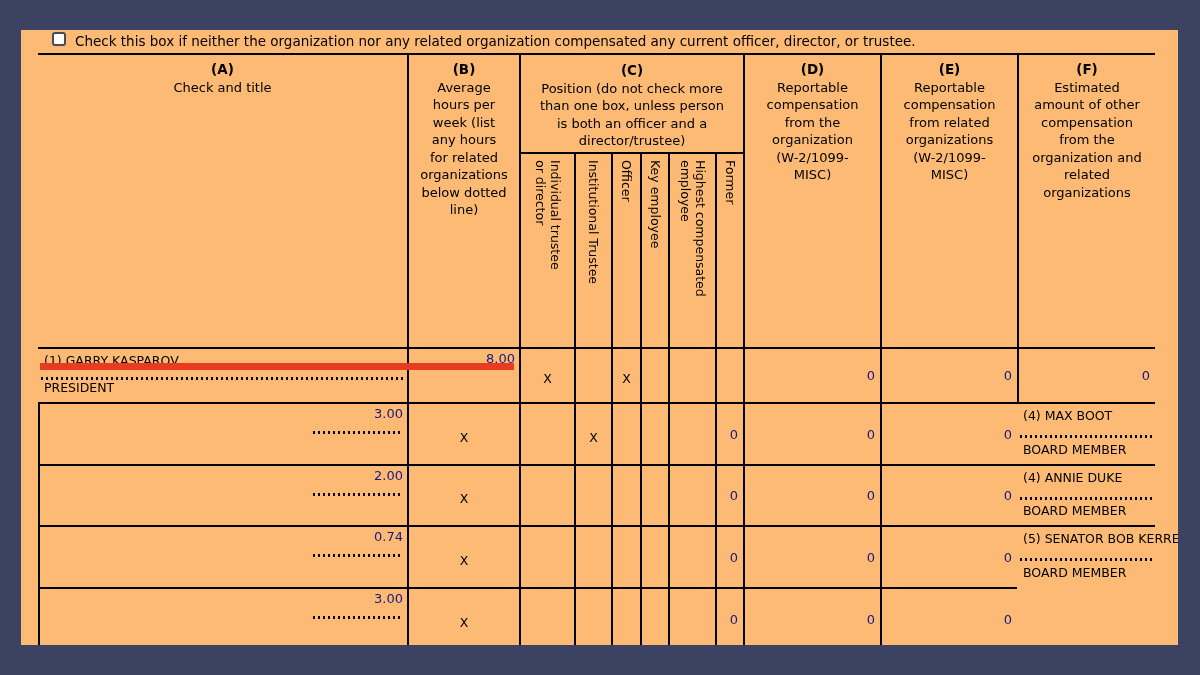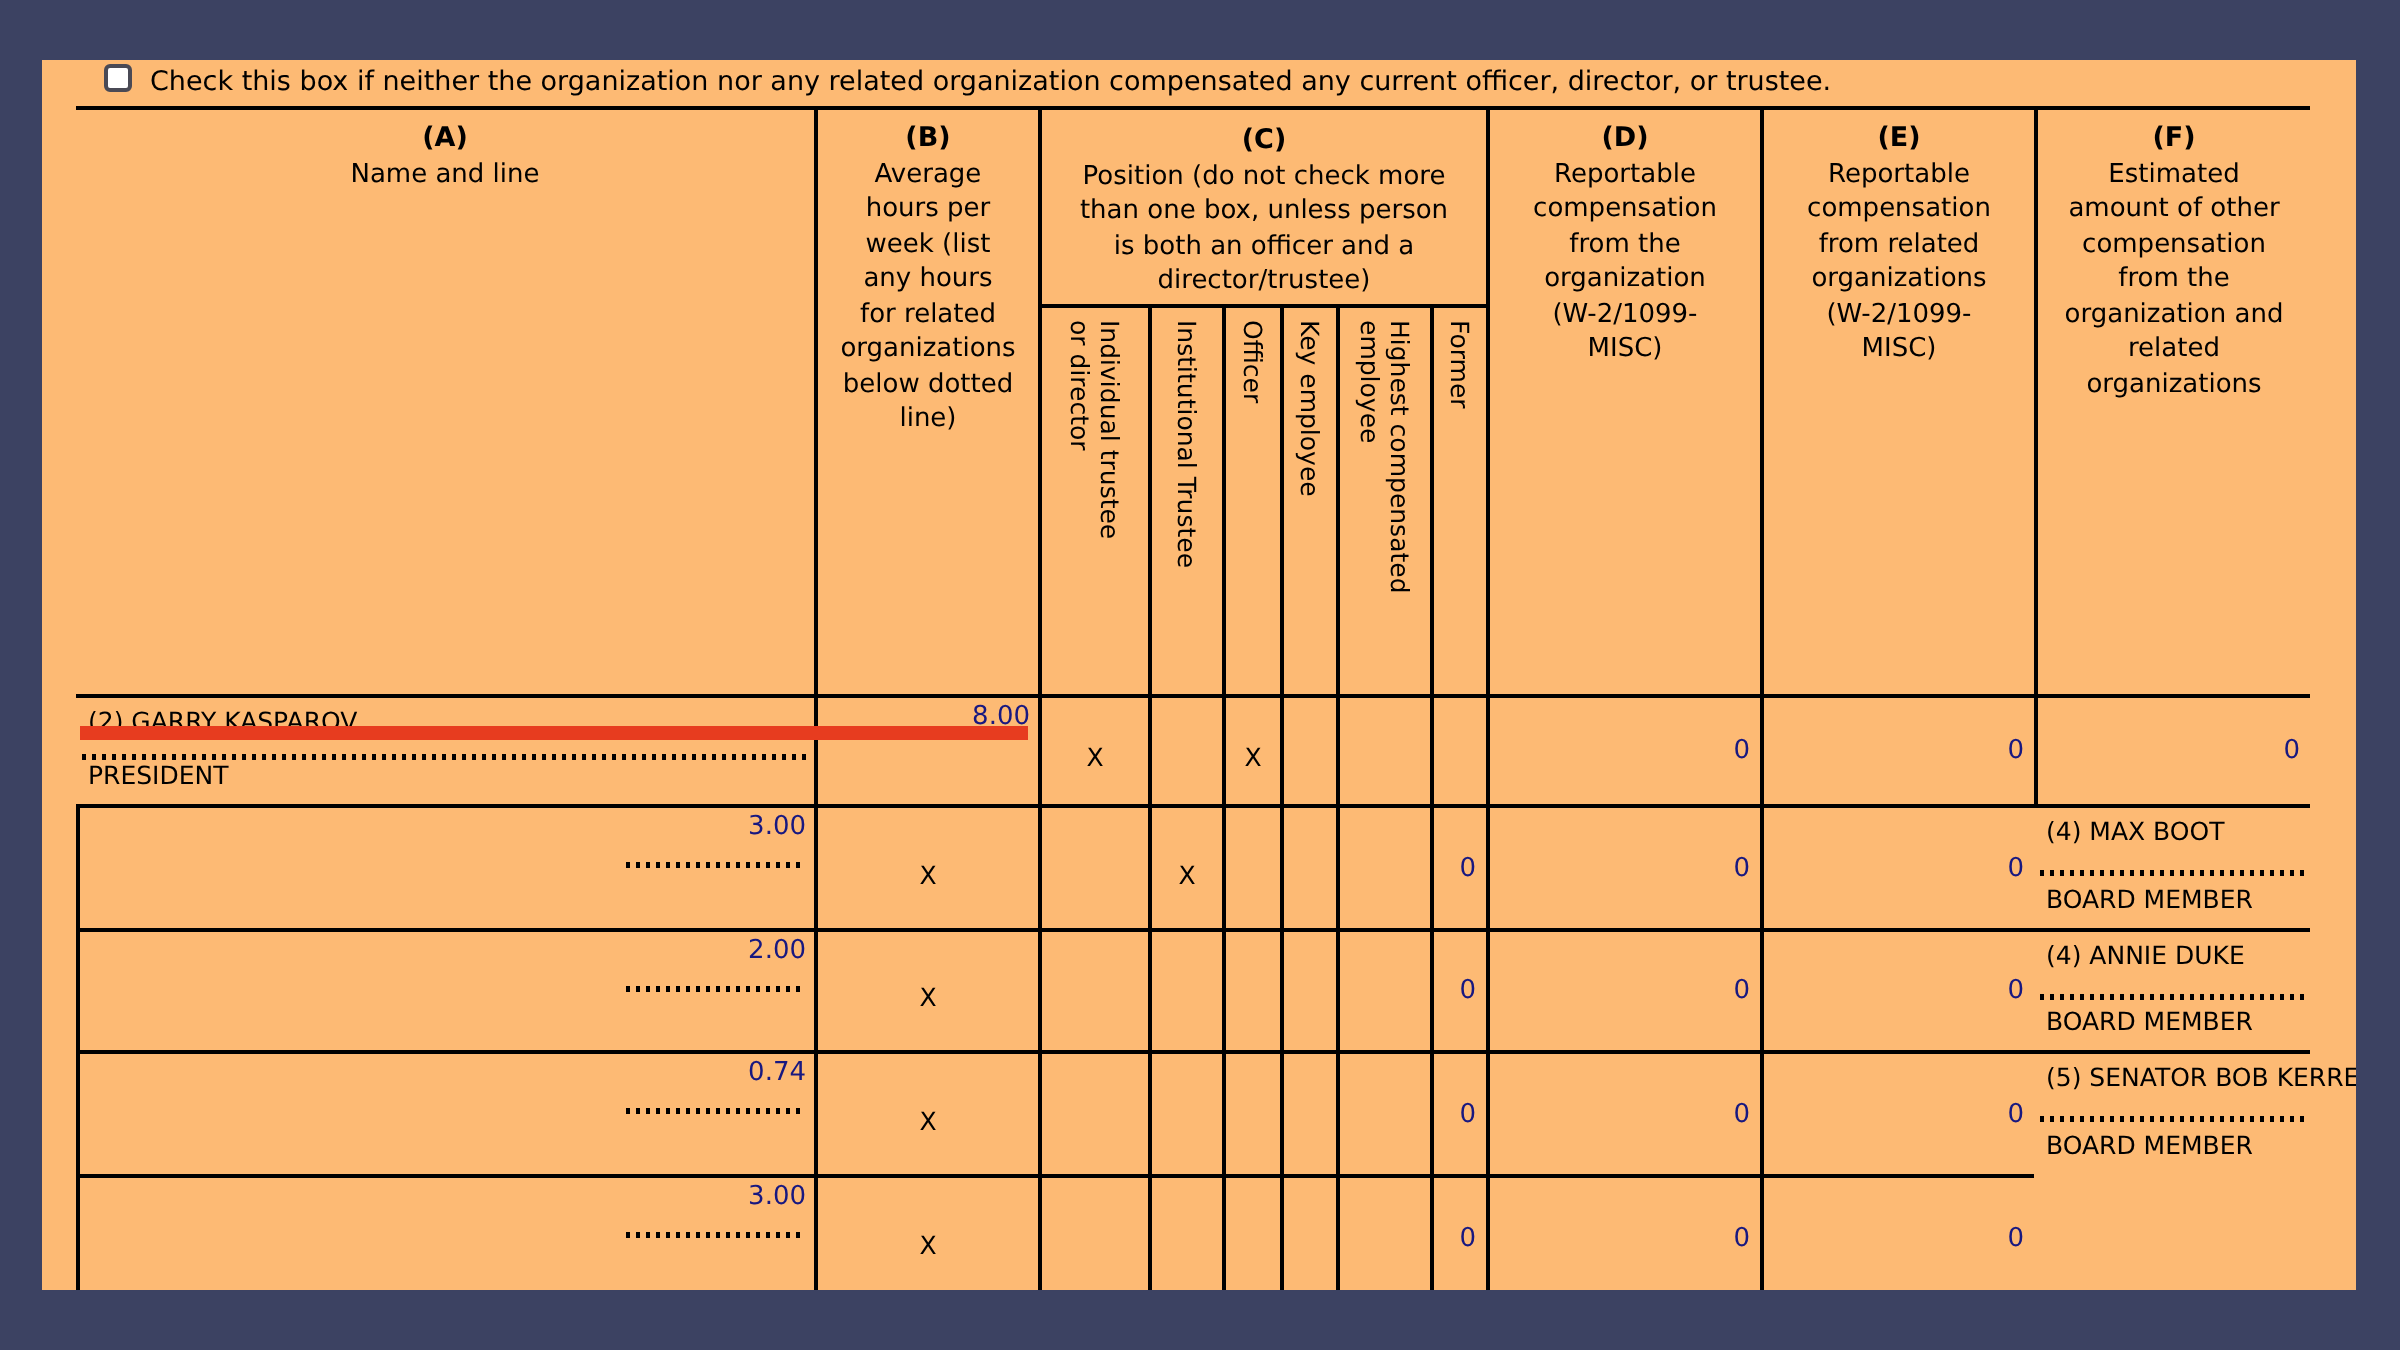--- a/index.html
+++ b/index.html
@@ -70,21 +70,21 @@
 
 <div class="page">
 
   <span class="cb"></span>
   <span class="cb-label">Check this box if neither the organization nor any related organization compensated any current officer, director, or trustee.</span>
 
   <div class="tbl">
 
     <div class="h">
       <span class="hl">(A)</span>
-      <span>Name and line</span>
+      <span>Check and title</span>
     </div>
     <div class="h bl">
       <span class="hl">(B)</span>
       <span class="pre">Average
 hours per
 week (list
 any hours
 for related
 organizations
 below dotted
@@ -144,21 +144,21 @@
       <span class="pre">Estimated
 amount of other
 compensation
 from the
 organization and
 related
 organizations</span>
     </div>
 
     <div class="cell">
-      <div class="nm">(2) GARRY KASPAROV</div>
+      <div class="nm">(1) GARRY KASPAROV</div>
       <div class="dots"></div>
       <div class="ttl">PRESIDENT</div>
     </div>
     <div class="cell bl">
       <div class="hv">8.00</div>
     </div>
     <div class="cell bl mk">X</div>
     <div class="cell bl mk"></div>
     <div class="cell bl mk">X</div>
     <div class="cell bl mk"></div>

